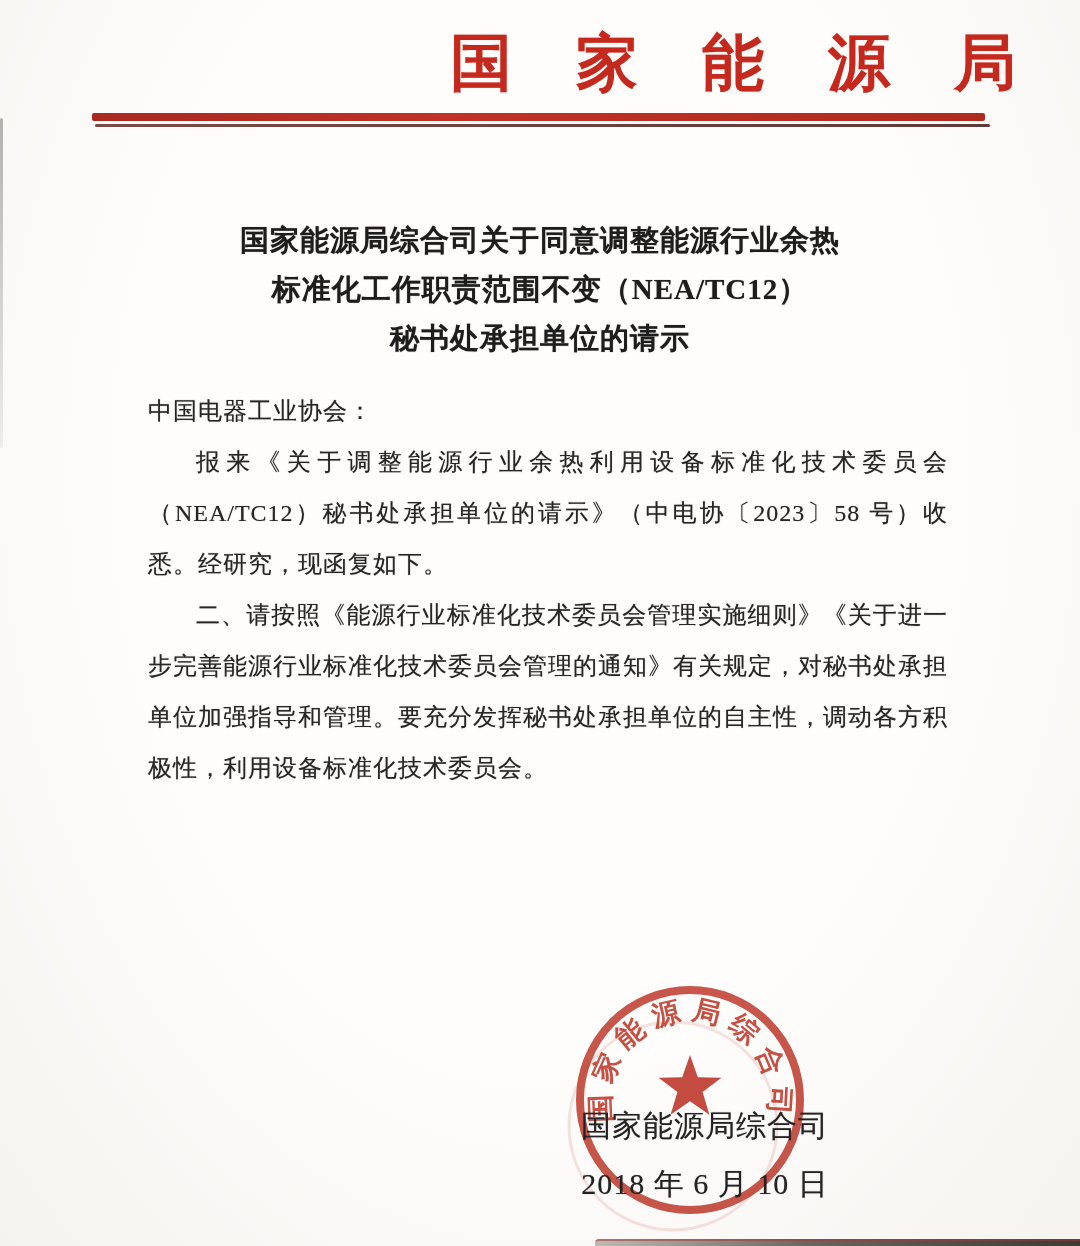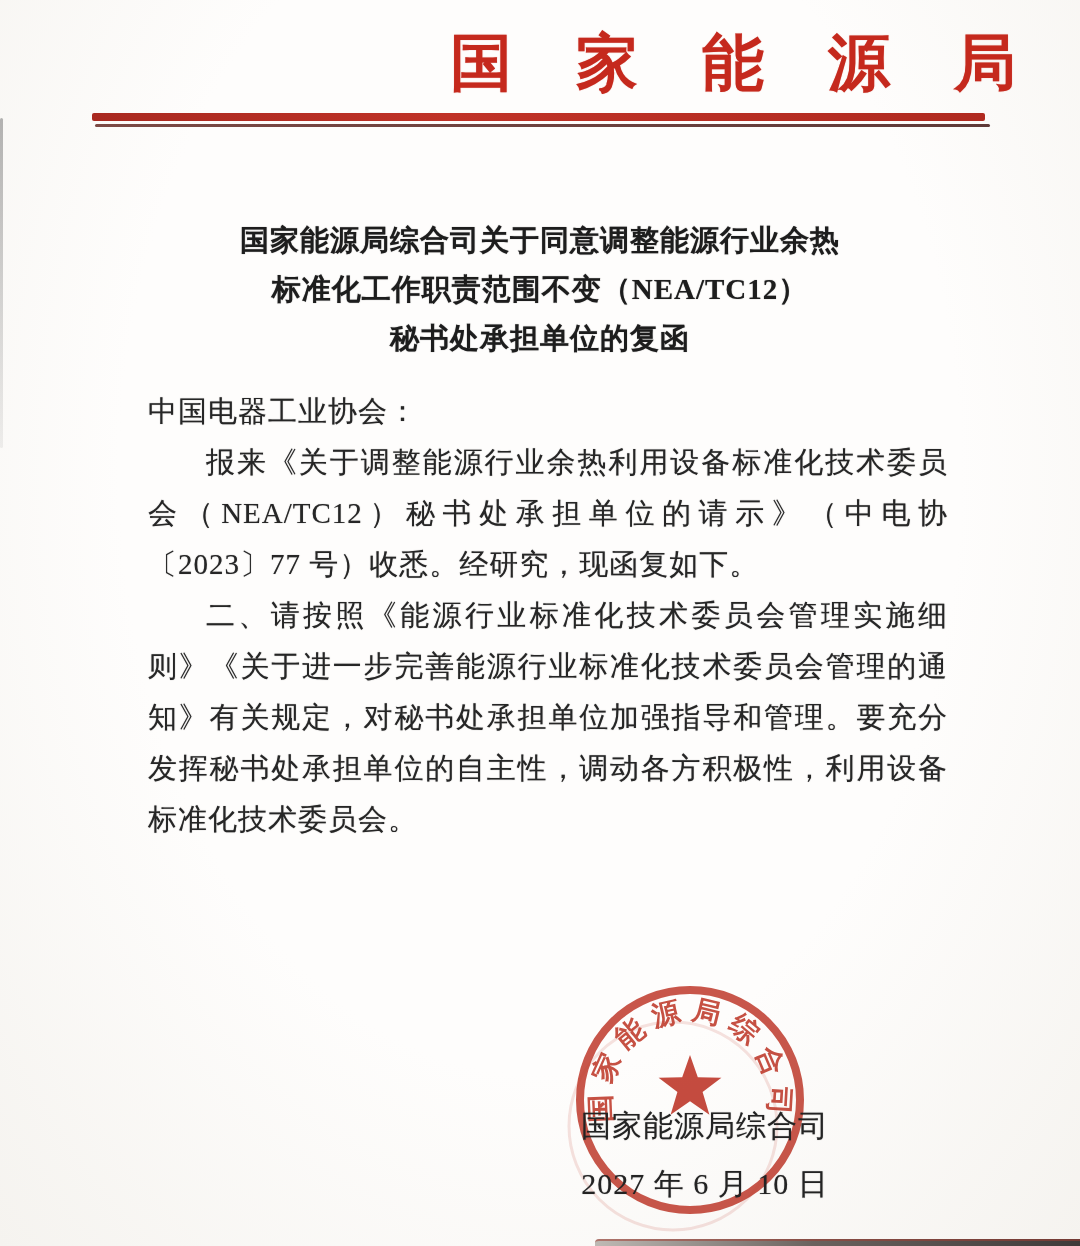--- a/index.html
+++ b/index.html
@@ -34,21 +34,21 @@
   .doc-title{
     position:absolute;top:184px;left:60px;width:960px;
     text-align:center;font-weight:bold;color:#1d1d1d;
     font-size:29px;line-height:49px;letter-spacing:1px;
     text-shadow:0 0 1px rgba(20,20,20,.55);
     margin-top:32px;
   }
   
   .body-text{
     position:absolute;top:386px;left:148px;width:800px;
-    font-size:29px;line-height:51px;letter-spacing:1px;
+    font-size:24px;line-height:51px;letter-spacing:1px;
     color:#262626;text-align:justify;
     text-shadow:0 0 1px rgba(35,35,35,.5);
   }
   .para{text-indent:2em;margin:0;}
   .salutation{margin:0;}
   
   .seal{
     position:absolute;left:555px;top:978px;width:270px;height:260px;
     z-index:1;mix-blend-mode:multiply;
     filter:blur(0.7px);
@@ -77,44 +77,44 @@
 
 <div class="page">
 
   <div class="letterhead">国家能源局</div>
   <div class="rule-thick"></div>
   <div class="rule-thin"></div>
 
   <div class="doc-title">
     <div>国家能源局综合司关于同意调整能源行业余热</div>
     <div>标准化工作职责范围不变（NEA/TC12）</div>
-    <div>秘书处承担单位的复函</div>
+    <div>秘书处承担单位的请示</div>
   </div>
 
   <div class="body-text">
     <p class="salutation">中国电器工业协会：</p>
-    <p class="para">报来《关于调整能源行业余热利用设备标准化技术委员会（NEA/TC12）秘书处承担单位的请示》（中电协〔2023〕77 号）收悉。经研究，现函复如下。</p>
+    <p class="para">报来《关于调整能源行业余热利用设备标准化技术委员会（NEA/TC12）秘书处承担单位的请示》（中电协〔2023〕58 号）收悉。经研究，现函复如下。</p>
     <p class="para">二、请按照《能源行业标准化技术委员会管理实施细则》《关于进一步完善能源行业标准化技术委员会管理的通知》有关规定，对秘书处承担单位加强指导和管理。要充分发挥秘书处承担单位的自主性，调动各方积极性，利用设备标准化技术委员会。</p>
   </div>
 
   <svg class="seal" viewBox="0 0 270 260" width="270" height="260">
 
     <circle cx="118" cy="148" r="104" fill="none" stroke="#c0392b" stroke-width="3" opacity="0.14"></circle>
 
     <circle cx="135" cy="122" r="110" fill="none" stroke="#c0392b" stroke-width="8" opacity="0.85"></circle>
 
     <defs>
       <path id="sealTextArc" d="M 59.8 149.4 A 80 80 0 1 1 210.2 149.4" fill="none"></path>
     </defs>
     <text font-size="28" fill="#c0392b" opacity="0.88" style="letter-spacing:9px;font-weight:bold;">
       <textPath href="#sealTextArc" startOffset="6">国家能源局综合司</textPath>
     </text>
 
     <polygon points="135,77 142.8,99.3 166.4,99.8 147.6,114.1 154.4,136.7 135,123.2 115.6,136.7 122.4,114.1 103.6,99.8 127.2,99.3" fill="#c0392b" opacity="0.9"></polygon>
   </svg>
 
   <div class="sig-block signature">国家能源局综合司</div>
-  <div class="sig-block doc-date">2027 年 6 月 10 日</div>
+  <div class="sig-block doc-date">2018 年 6 月 10 日</div>
 
   <div class="edge-left"></div>
   <div class="edge-bottom"></div>
 
 </div>
 
 </body></html>

